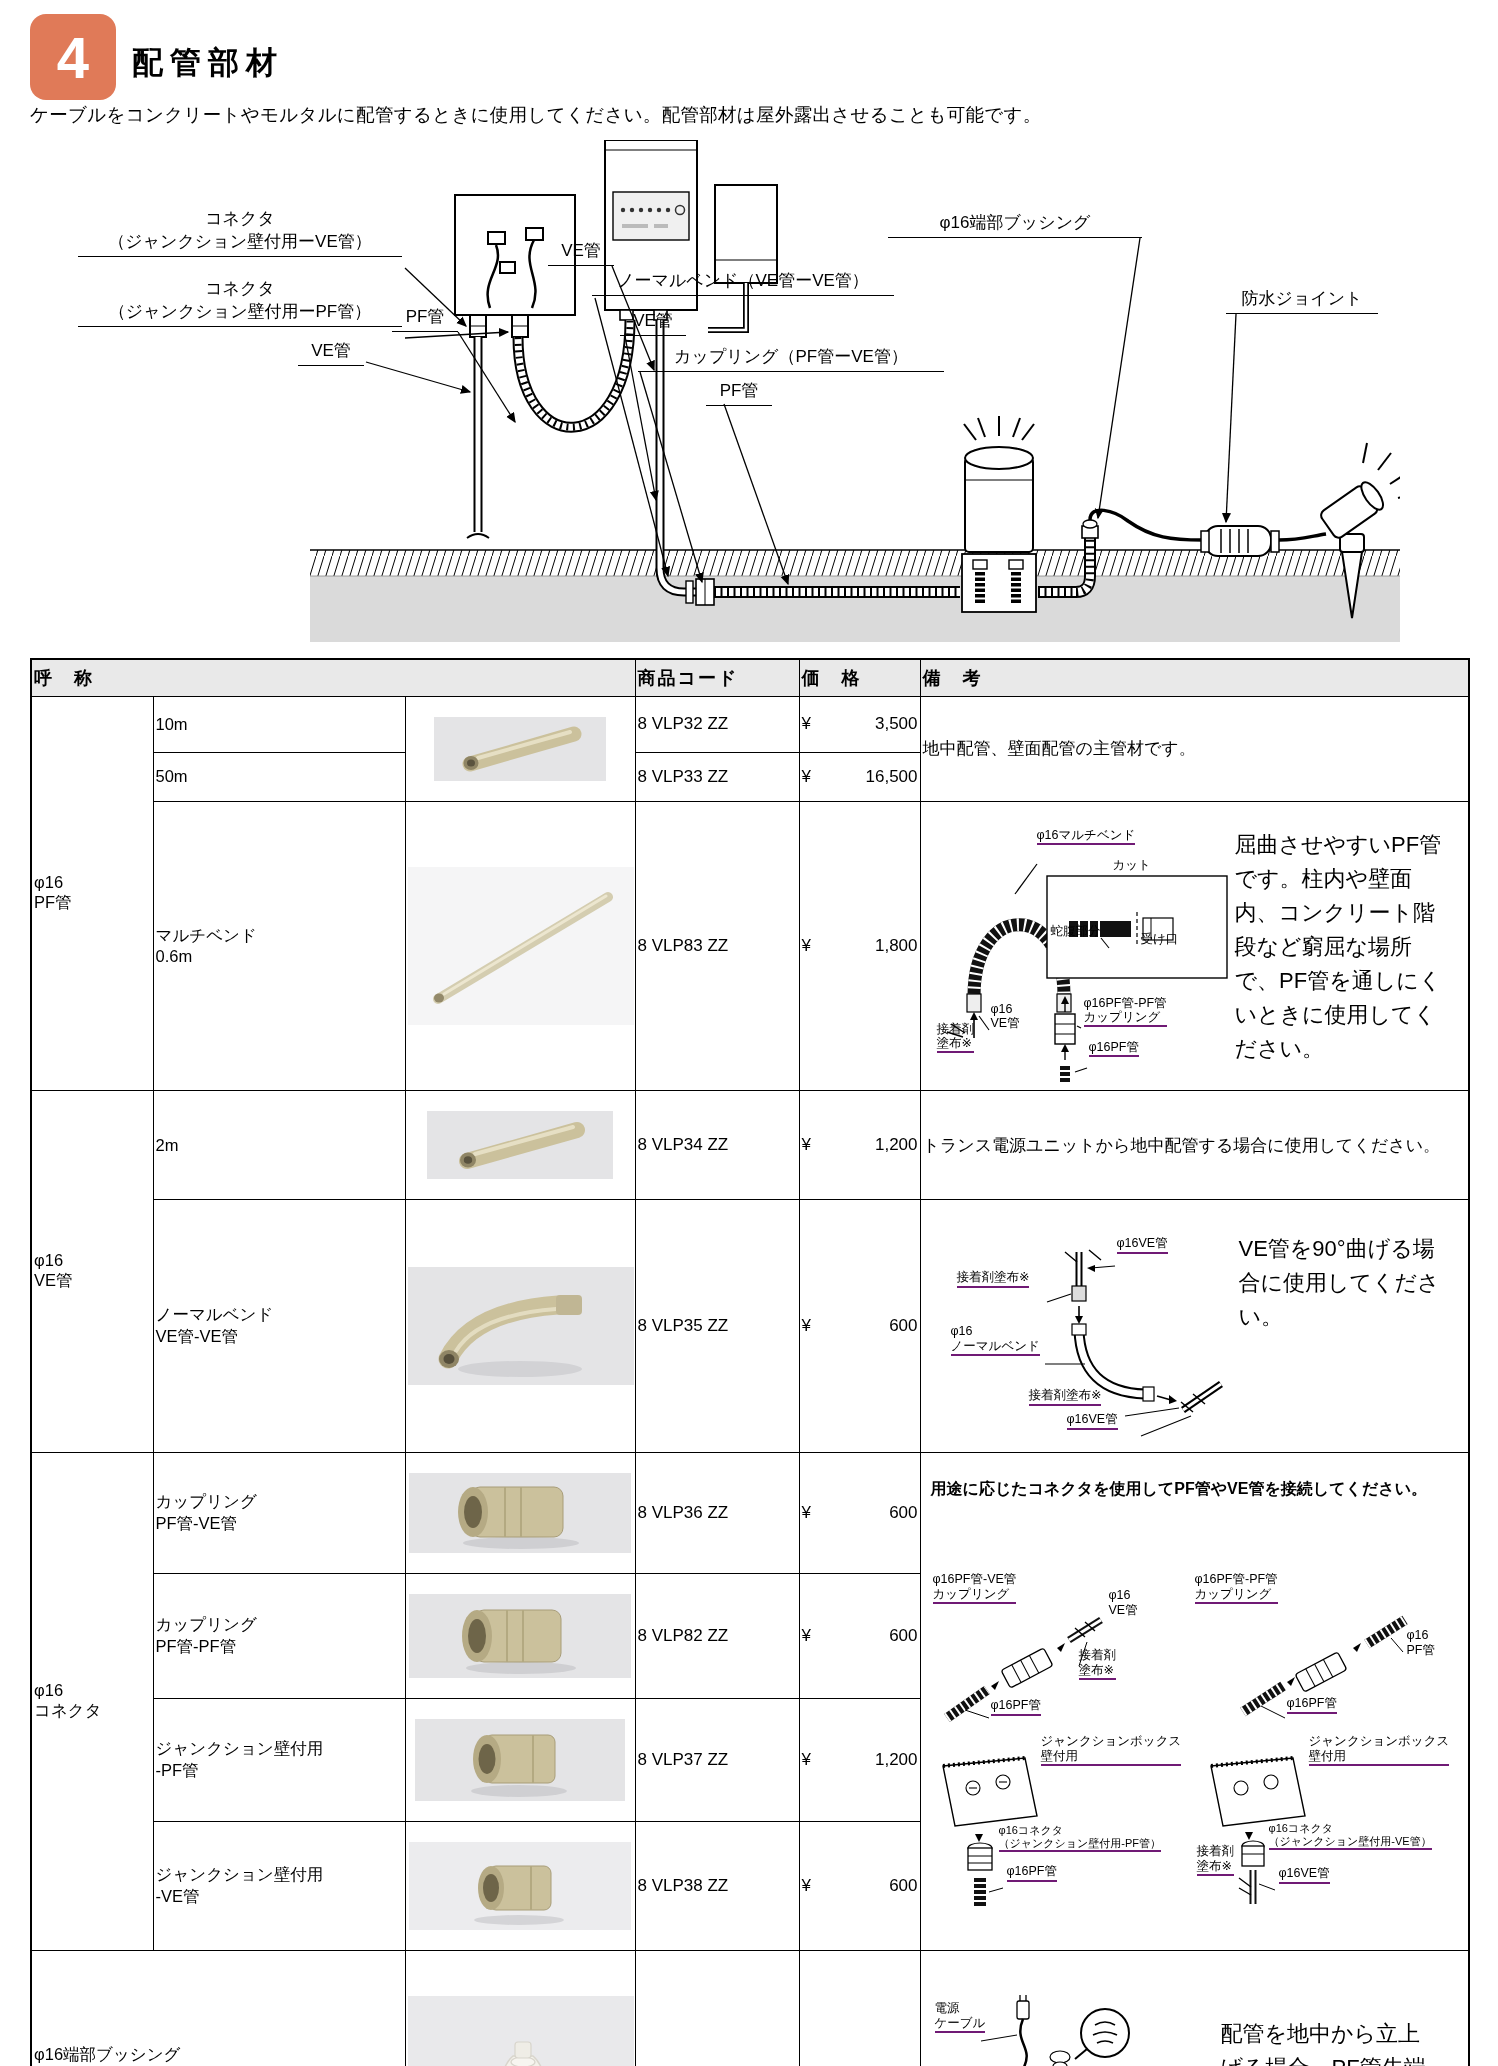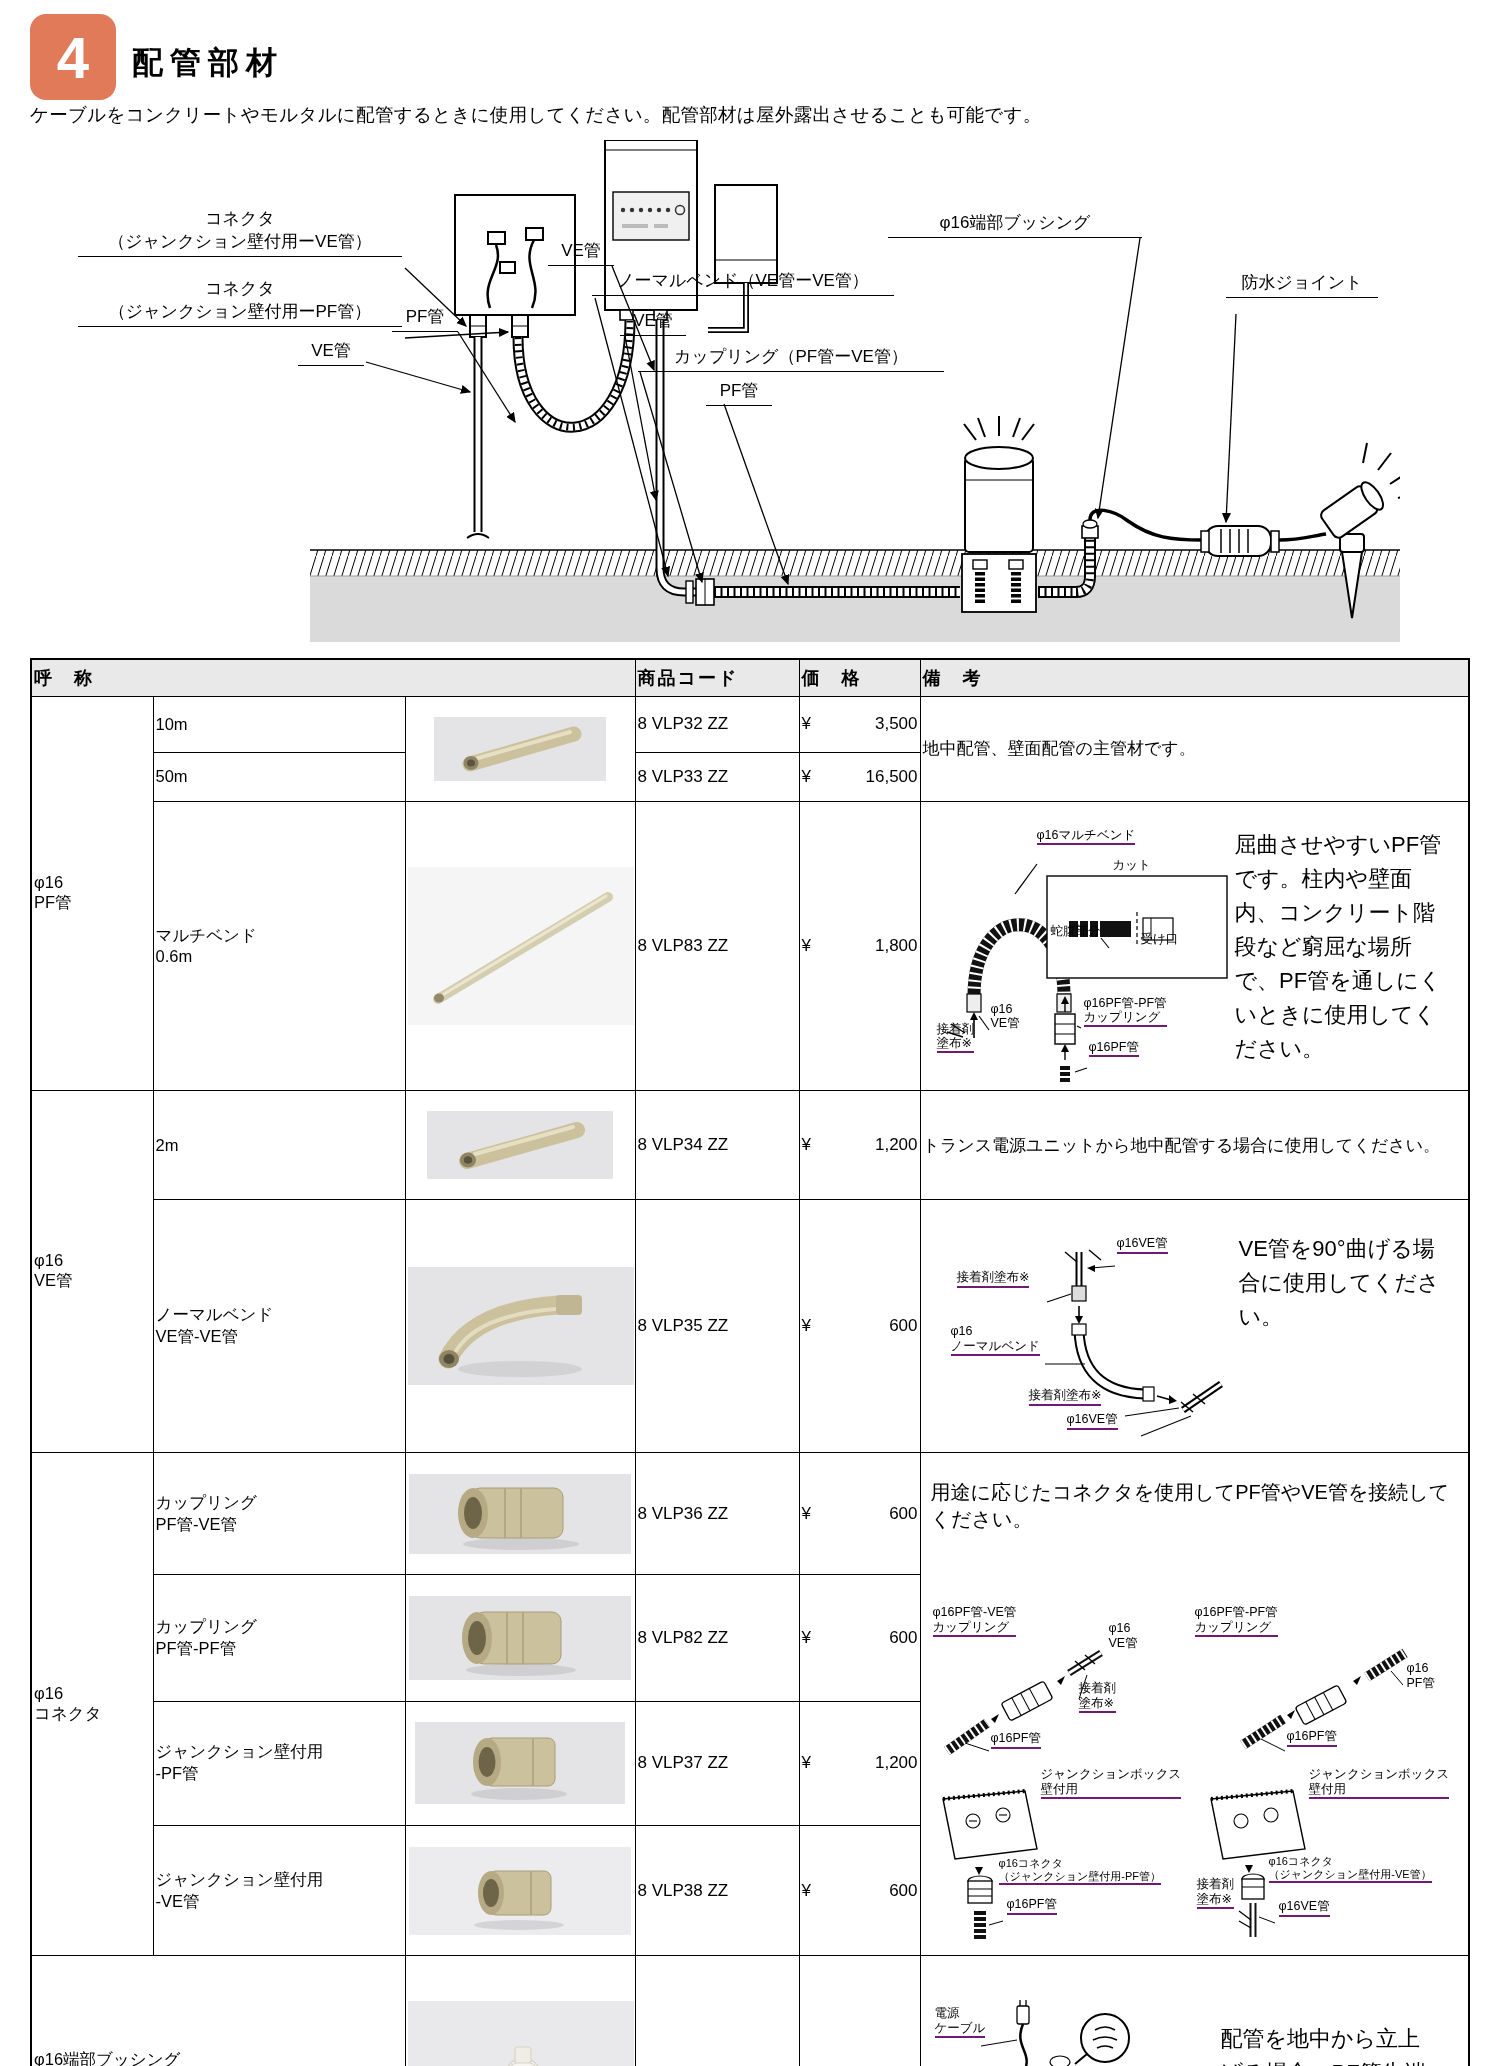--- a/index.html
+++ b/index.html
@@ -26,21 +26,21 @@
   .price{display:flex;justify-content:space-between;align-items:center;font-size:17px;}
   .cnote{text-align:left;font-size:17px;padding:6px 12px;}
   .cnote.top{vertical-align:top;padding:4px 8px;}
   .photo{margin:0 auto;background:#e4e4e6;display:flex;align-items:center;justify-content:center;}
   .nflex{display:flex;align-items:flex-start;gap:4px;}
   .ndg{position:relative;flex:none;}
   .ntext{font-size:22px;line-height:1.55;}
   .lbl{position:absolute;font-size:12.5px;line-height:1.15;white-space:pre-line;}
   .lbl.u{border-bottom:2px solid #701a75;padding-bottom:1px;}
   .lbl.s{font-size:11px;}
-  .nhead{font-size:20px;margin:2px 0 2px 2px;}
+  .nhead{font-size:16px;margin:2px 0 2px 2px;font-weight:bold;}
 </style>
 </head>
 <body>
 
 <div class="badge">4</div>
 <div class="title">配管部材</div>
 <div class="desc">ケーブルをコンクリートやモルタルに配管するときに使用してください。配管部材は屋外露出させることも可能です。</div>
 
 <div class="diagram">
 <svg width="1340" height="505" viewBox="0 0 1340 505">
@@ -194,21 +194,21 @@
 <span class="dlbl u" style="left:18px;top:138px;width:324px;">コネクタ
 （ジャンクション壁付用ーPF管）</span>
 <span class="dlbl u" style="left:238px;top:200px;width:66px;">VE管</span>
 <span class="dlbl u" style="left:332px;top:166px;width:66px;">PF管</span>
 <span class="dlbl u" style="left:488px;top:100px;width:66px;">VE管</span>
 <span class="dlbl u" style="left:532px;top:130px;width:302px;">ノーマルベンド（VE管ーVE管）</span>
 <span class="dlbl u" style="left:560px;top:170px;width:66px;">VE管</span>
 <span class="dlbl u" style="left:578px;top:206px;width:306px;">カップリング（PF管ーVE管）</span>
 <span class="dlbl u" style="left:646px;top:240px;width:66px;">PF管</span>
 <span class="dlbl u" style="left:828px;top:72px;width:254px;">φ16端部ブッシング</span>
-<span class="dlbl u" style="left:1166px;top:132px;width:152px;">防水ジョイント</span>
+<span class="dlbl u" style="left:1166px;top:148px;width:152px;">防水ジョイント</span>
 </div>
 
 <table class="cat">
 <colgroup>
   <col style="width:122px">
       <col style="width:133px">
       <col style="width:119px">
   <col style="width:230px">
       <col style="width:164px">
       <col style="width:121px">

